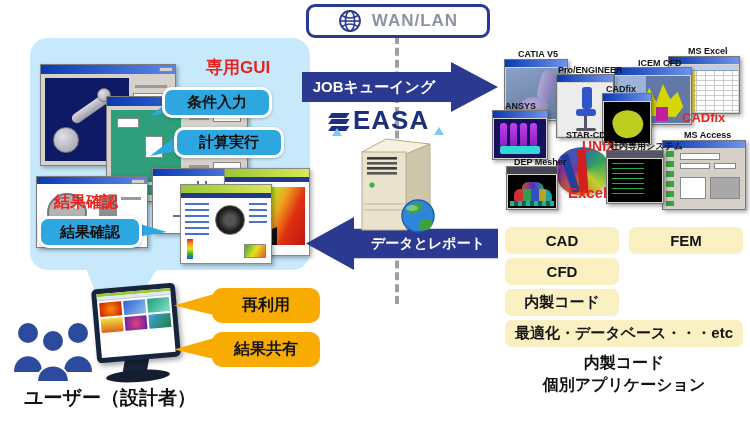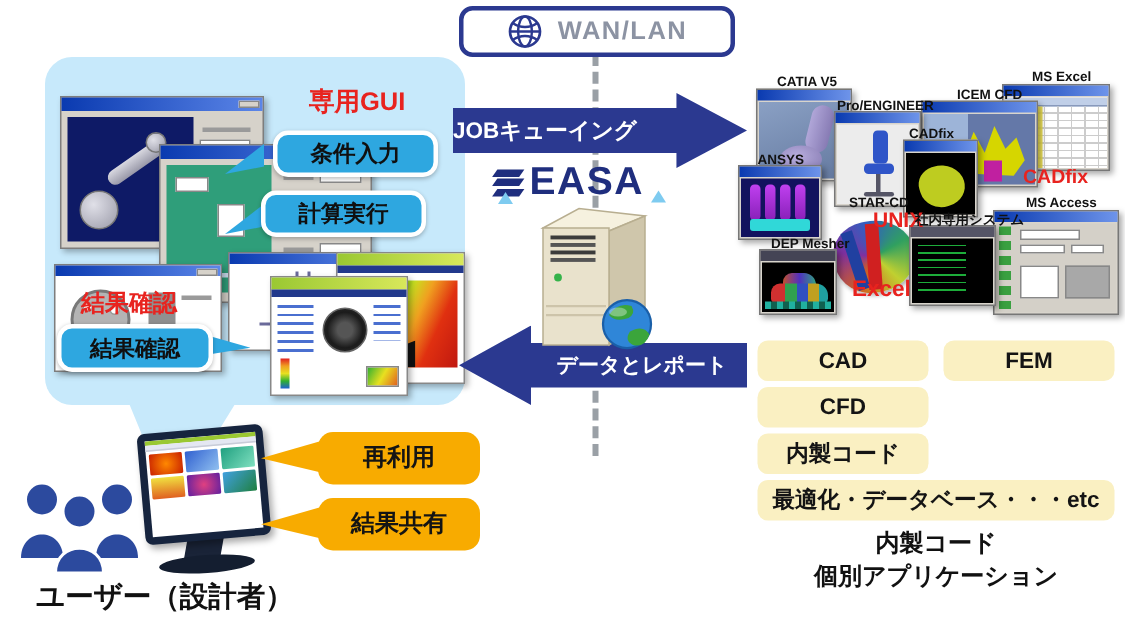--- a/index.html
+++ b/index.html
@@ -15,21 +15,21 @@
   .wanbox { position:absolute; left:306px; top:4px; width:184px; height:34px; background:#fff;
             border:3px solid #2b3990; border-radius:9px; display:flex; align-items:center;
             justify-content:center; gap:10px; z-index:5; }
   .wanbox span { font-size:17px; font-weight:700; color:#8c93a3; letter-spacing:1px; }
 
   
   .arrow { position:absolute; background:#2b3990; display:flex; align-items:center; z-index:3;
            color:#fff; font-weight:700; }
   .arrow-job { left:302px; top:62px; width:196px; height:50px; font-size:15px;
                clip-path:polygon(0 20%,76% 20%,76% 0,100% 50%,76% 100%,76% 80%,0 80%);
-               padding-right:52px; }
+               justify-content:center; padding-right:52px; }
   .arrow-data { left:306px; top:217px; width:192px; height:53px; font-size:14px;
                 clip-path:polygon(100% 22%,25% 22%,25% 0,0 50%,25% 100%,25% 78%,100% 78%);
                 justify-content:center; padding-left:52px; }
 
   
   .easalogo { position:absolute; left:330px; top:106px; width:120px; height:28px; z-index:4;
               display:flex; align-items:center; gap:5px; }
   .ebars { display:flex; flex-direction:column; gap:2px; padding-top:3px; }
   .ebars i { display:block; width:18px; height:4.5px; background:#1f2e7e; transform:skewX(-35deg); }
   .easalogo b { font-size:26px; font-weight:800; color:#1f2e7e; letter-spacing:1px; line-height:1; }
@@ -312,21 +312,21 @@
   <div class="greports" style="left:180px;top:184px;width:92px;height:80px;">
     <div class="rg-head"></div>
     <div class="rg-tool"></div>
     <div class="listlines" style="left:4px;top:18px;width:24px;height:34px;"></div>
     <div class="wheel-dark" style="left:34px;top:20px;width:30px;height:30px;"></div>
     <div class="rainbar" style="left:6px;bottom:4px;height:20px;"></div>
     <div class="mini-contour" style="right:5px;bottom:5px;width:22px;height:14px;"></div>
     <div class="listlines" style="right:4px;top:18px;width:18px;height:24px;"></div>
   </div>
 
-  <div class="bub" style="left:182px;top:87px;width:110px;height:31px;">
+  <div class="bub" style="left:162px;top:87px;width:110px;height:31px;">
     <span>条件入力</span>
   </div>
   <div class="bubtail bt-left" style="left:150px;top:96px;width:26px;height:20px;"></div>
 
   <div class="bub" style="left:174px;top:127px;width:110px;height:31px;">
     <span>計算実行</span>
   </div>
   <div class="bubtail bt-left" style="left:150px;top:136px;width:26px;height:20px;"></div>
 
   <div class="bub" style="left:38px;top:216px;width:104px;height:32px;">

